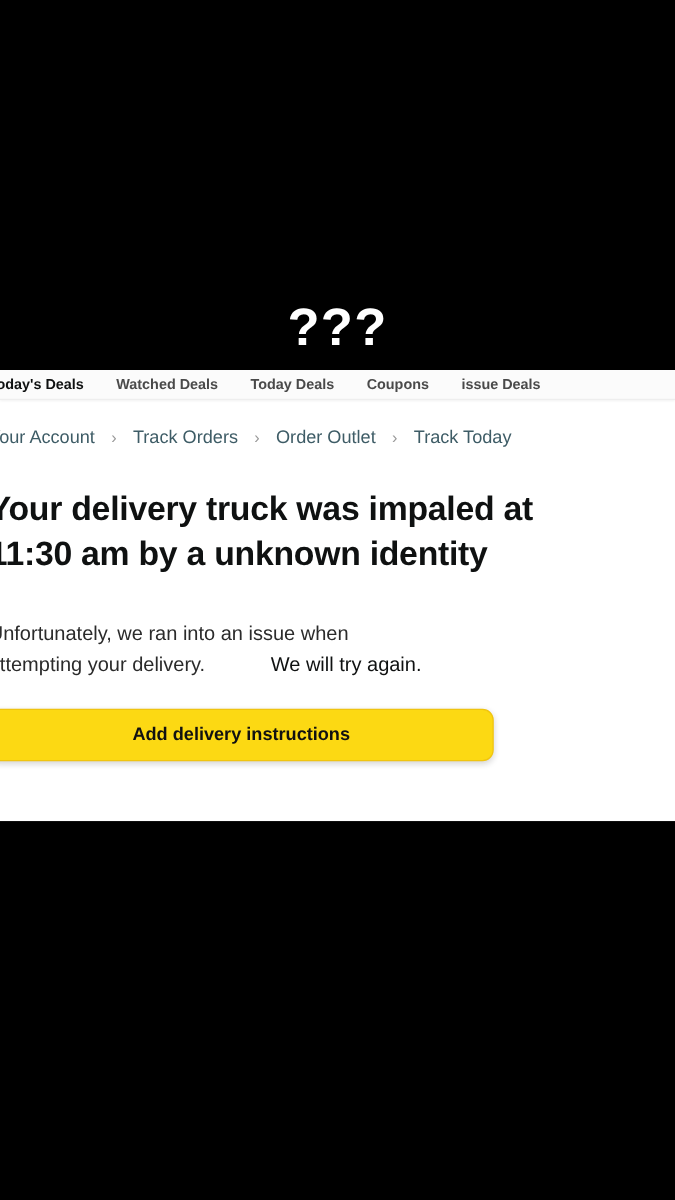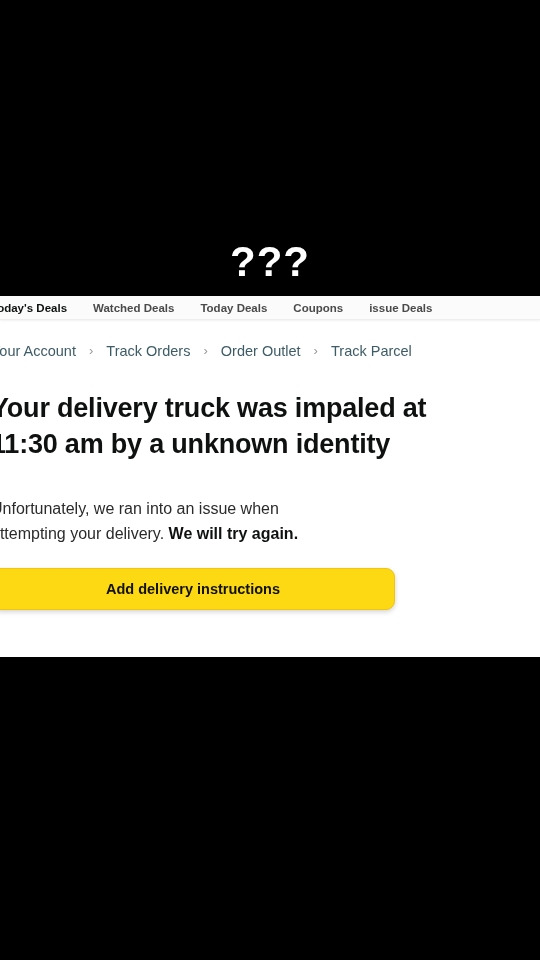--- a/index.html
+++ b/index.html
@@ -130,21 +130,21 @@
   .para {
     position:relative;
     left:-9px;
     margin-top:34px;
     font-size:16px;
     line-height:25px;
     color:#2b2b2b;
     white-space:nowrap;
   }
   .para .l2 { display:block; }
-  .para b { font-weight:700; color:#0f1111; }
+  .para b { font-weight:400; color:#0f1111;margin-left:48px; }
 
   
   .cta-wrap {
     position:relative;
     left:-9px;
     margin-top:22px;
   }
   .cta {
     display:block;
     width:404px;
@@ -183,21 +183,21 @@
       </div>
     </div>
 
     <div class="breadcrumb">
       <span class="crumb">Your Account</span>
       <span class="crumb-sep">›</span>
       <span class="crumb">Track Orders</span>
       <span class="crumb-sep">›</span>
       <span class="crumb">Order Outlet</span>
       <span class="crumb-sep">›</span>
-      <span class="crumb">Track Parcel</span>
+      <span class="crumb">Track Today</span>
     </div>
 
     <h1 class="headline">
       <span class="l1">Your delivery truck was impaled at</span>
       <span class="l2">11:30 am by a unknown identity</span>
     </h1>
 
     <p class="para">
       <span class="l1">Unfortunately, we ran into an issue when</span>
       <span class="l2">

